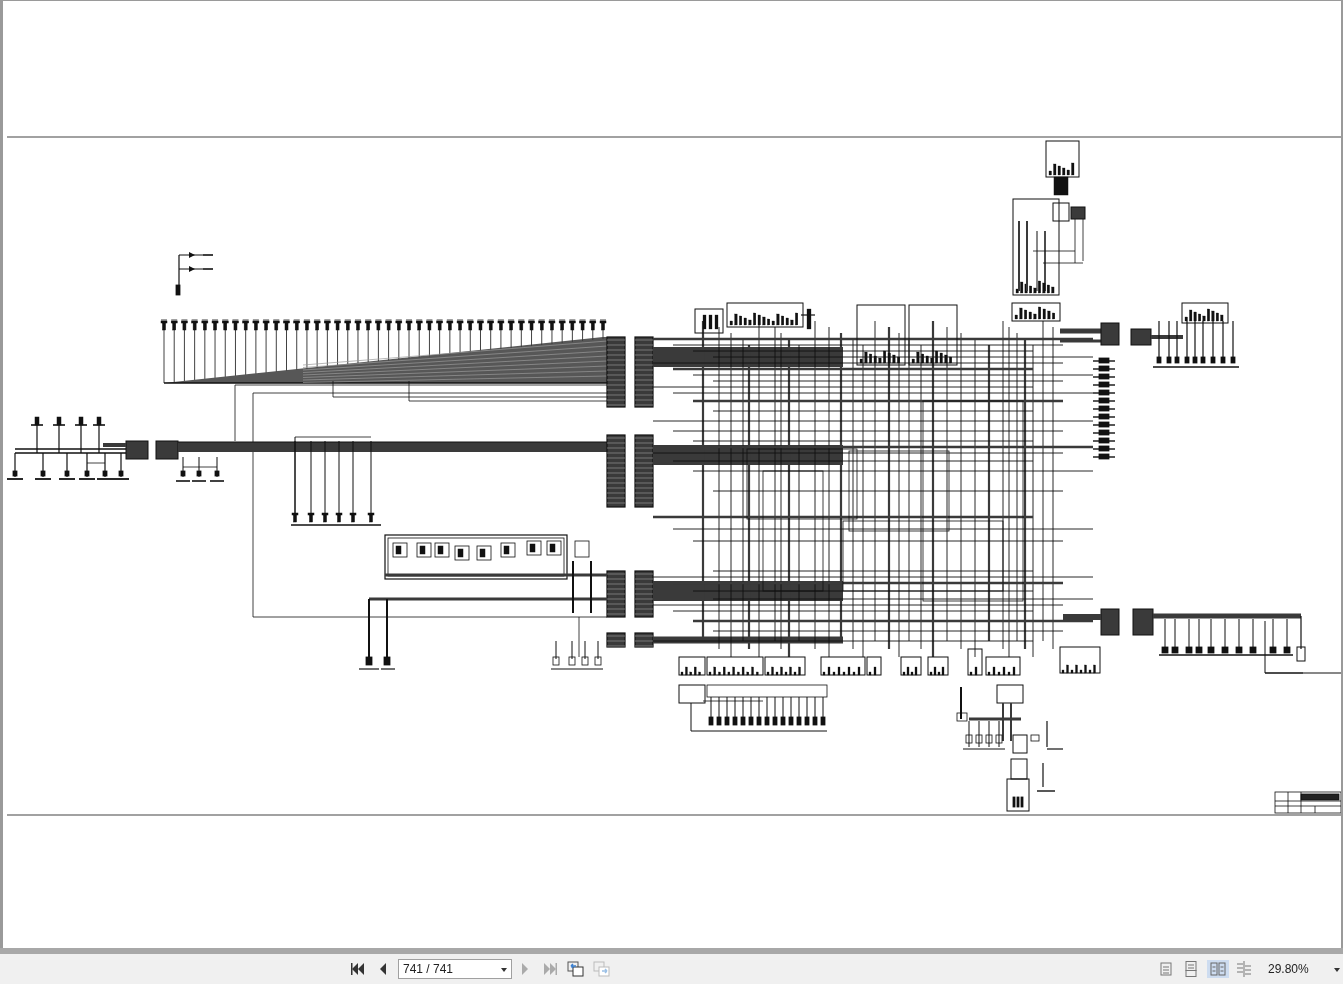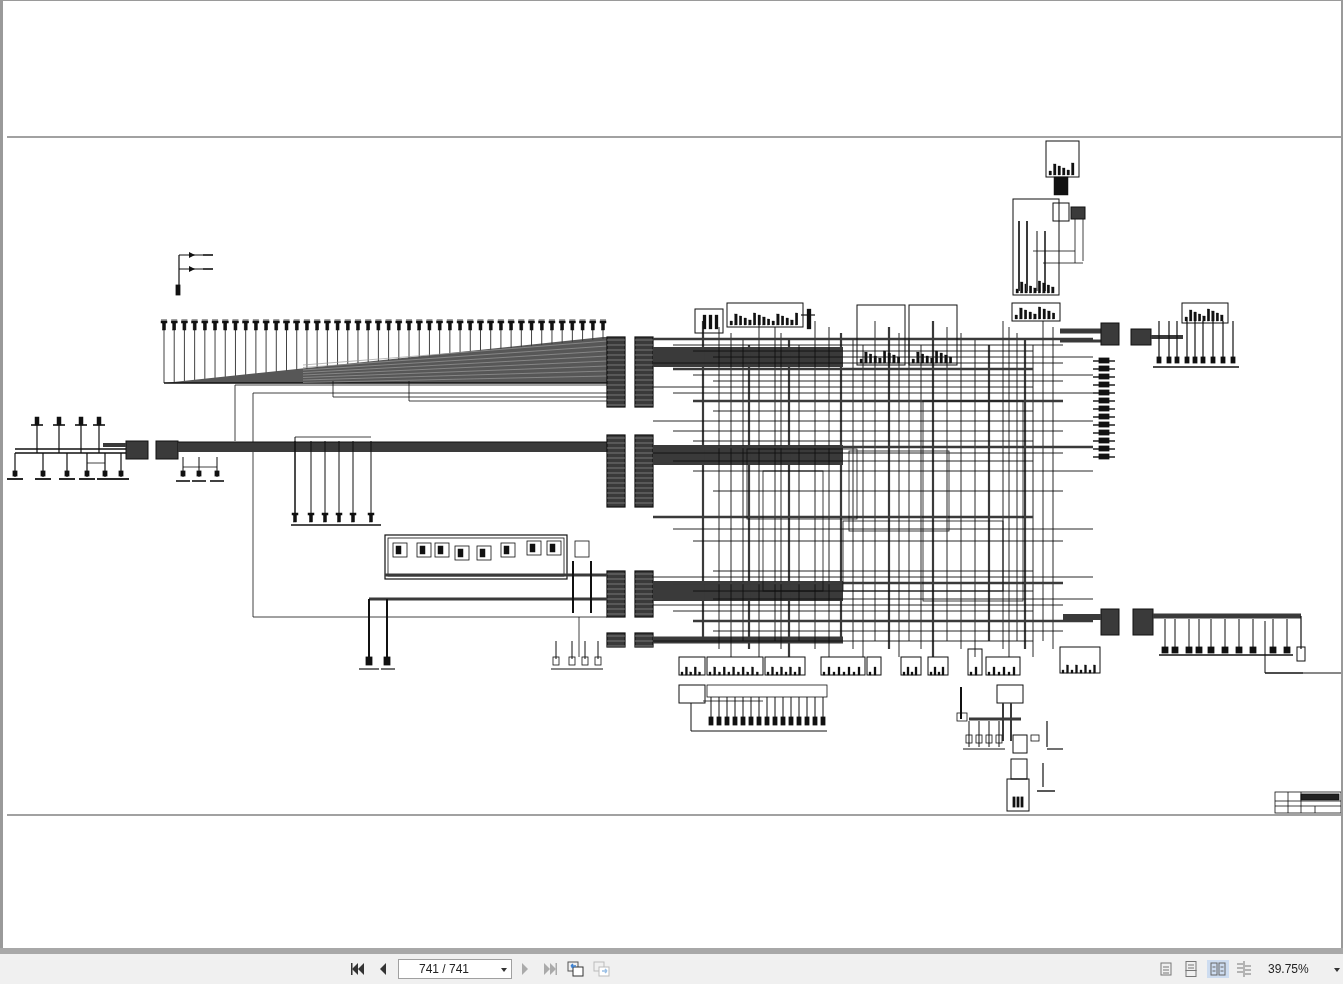--- a/index.html
+++ b/index.html
@@ -3,21 +3,21 @@
 <meta charset="utf-8">
 <style>
   html, body { margin: 0; padding: 0; }
   body { width: 1343px; height: 984px; overflow: hidden; background: #f0f0f0; font-family: "DejaVu Sans", sans-serif; position: relative; }
   #viewer { position: absolute; left: 0; top: 0; width: 1343px; height: 950px; background: #ffffff; border-left: 3px solid #9a9a9a; border-right: 2px solid #9a9a9a; border-top: 1px solid #9a9a9a; box-sizing: border-box; overflow: hidden; }
   #viewer-bottom-edge { position: absolute; left: 0; top: 948px; width: 1343px; height: 6px; background: #a8a8a8; }
   #diagram { position: absolute; left: 0; top: 0; }
   #toolbar { position: absolute; left: 0; top: 954px; width: 1343px; height: 30px; background: #f0f0f0; }
   .tb-btn { position: absolute; top: 6px; width: 20px; height: 18px; display: flex; align-items: center; justify-content: center; cursor: pointer; }
   .tb-btn svg { display: block; }
-  #page-box { position: absolute; left: 398px; top: 5px; width: 114px; height: 20px; background: #ffffff; border: 1px solid #a0a0a0; box-sizing: border-box; font-size: 12px; color: #222; line-height: 18px; padding-left: 20px; font-family: "Liberation Sans", sans-serif; }
+  #page-box { position: absolute; left: 398px; top: 5px; width: 114px; height: 20px; background: #ffffff; border: 1px solid #a0a0a0; box-sizing: border-box; font-size: 12px; color: #222; line-height: 18px; padding-left: 4px; font-family: "Liberation Sans", sans-serif; }
   #page-box .dd { position: absolute; right: 4px; top: 8px; width: 0; height: 0; border-left: 3px solid transparent; border-right: 3px solid transparent; border-top: 4px solid #333; }
   .view-btn.active { background: #cddcf0; }
   #zoom-label { position: absolute; left: 1268px; top: 8px; font-size: 12px; color: #222; font-family: "Liberation Sans", sans-serif; }
   #zoom-dd { position: absolute; left: 1334px; top: 14px; width: 0; height: 0; border-left: 3px solid transparent; border-right: 3px solid transparent; border-top: 4px solid #333; cursor: pointer; }
 </style>
 </head>
 <body>
 
 <div id="viewer">
   <svg id="diagram" width="1343" height="950" viewBox="0 0 1343 950" xmlns="http://www.w3.org/2000/svg">
@@ -888,15 +888,15 @@
     <svg width="16" height="16">
         <line x1="8" y1="0" x2="8" y2="16" stroke="#777"></line>
         <line x1="1" y1="3" x2="7" y2="3" stroke="#777"></line>
         <line x1="1" y1="7" x2="7" y2="7" stroke="#777"></line>
         <line x1="1" y1="11" x2="7" y2="11" stroke="#777"></line>
         <line x1="9" y1="5" x2="15" y2="5" stroke="#777"></line>
         <line x1="9" y1="9" x2="15" y2="9" stroke="#777"></line>
         <line x1="9" y1="13" x2="15" y2="13" stroke="#777"></line>
       </svg>
   </div>
-  <span id="zoom-label">39.75%</span>
+  <span id="zoom-label">29.80%</span>
   <span id="zoom-dd"></span>
 </div>
 
 </body></html>

